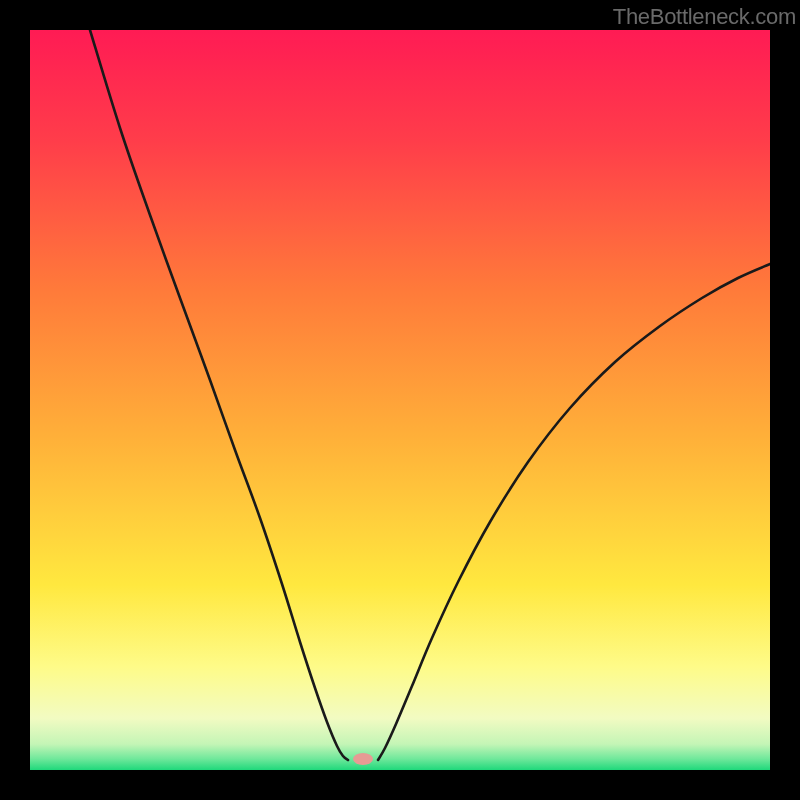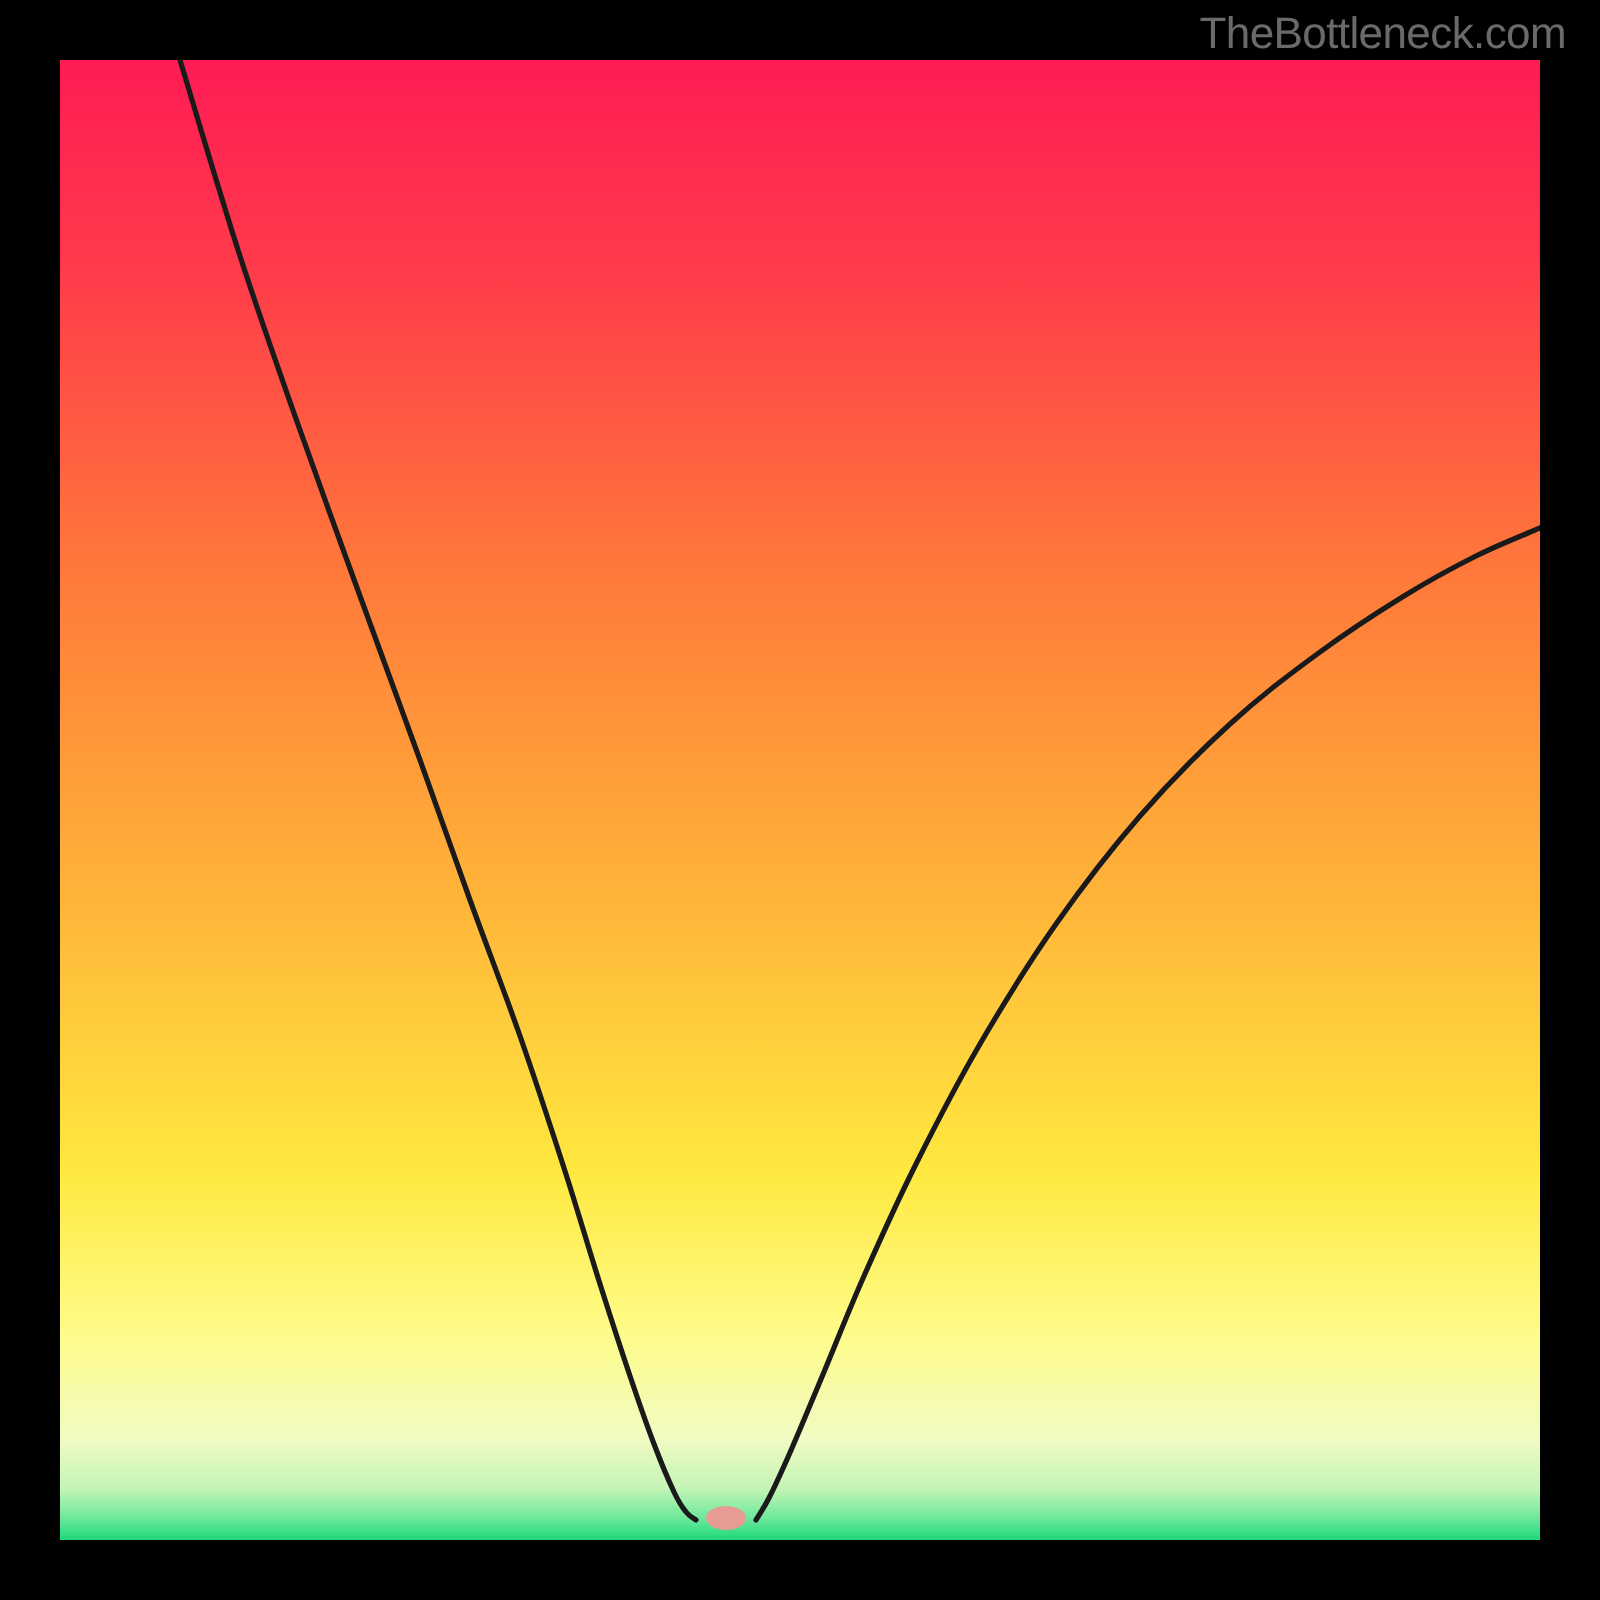--- a/index.html
+++ b/index.html
@@ -7,21 +7,21 @@
     padding: 0;
     width: 800px;
     height: 800px;
     background: #ffffff;
     overflow: hidden;
     font-family: Arial, Helvetica, sans-serif;
   }
   .watermark {
     position: absolute;
     top: 4px;
-    right: 17px;
+    right: 4px;
     color: #6a6a6a;
     font-size: 22px;
     font-weight: 500;
     z-index: 10;
     letter-spacing: -0.3px;
   }
   .outer {
     position: absolute;
     left: 0;
     top: 0;

